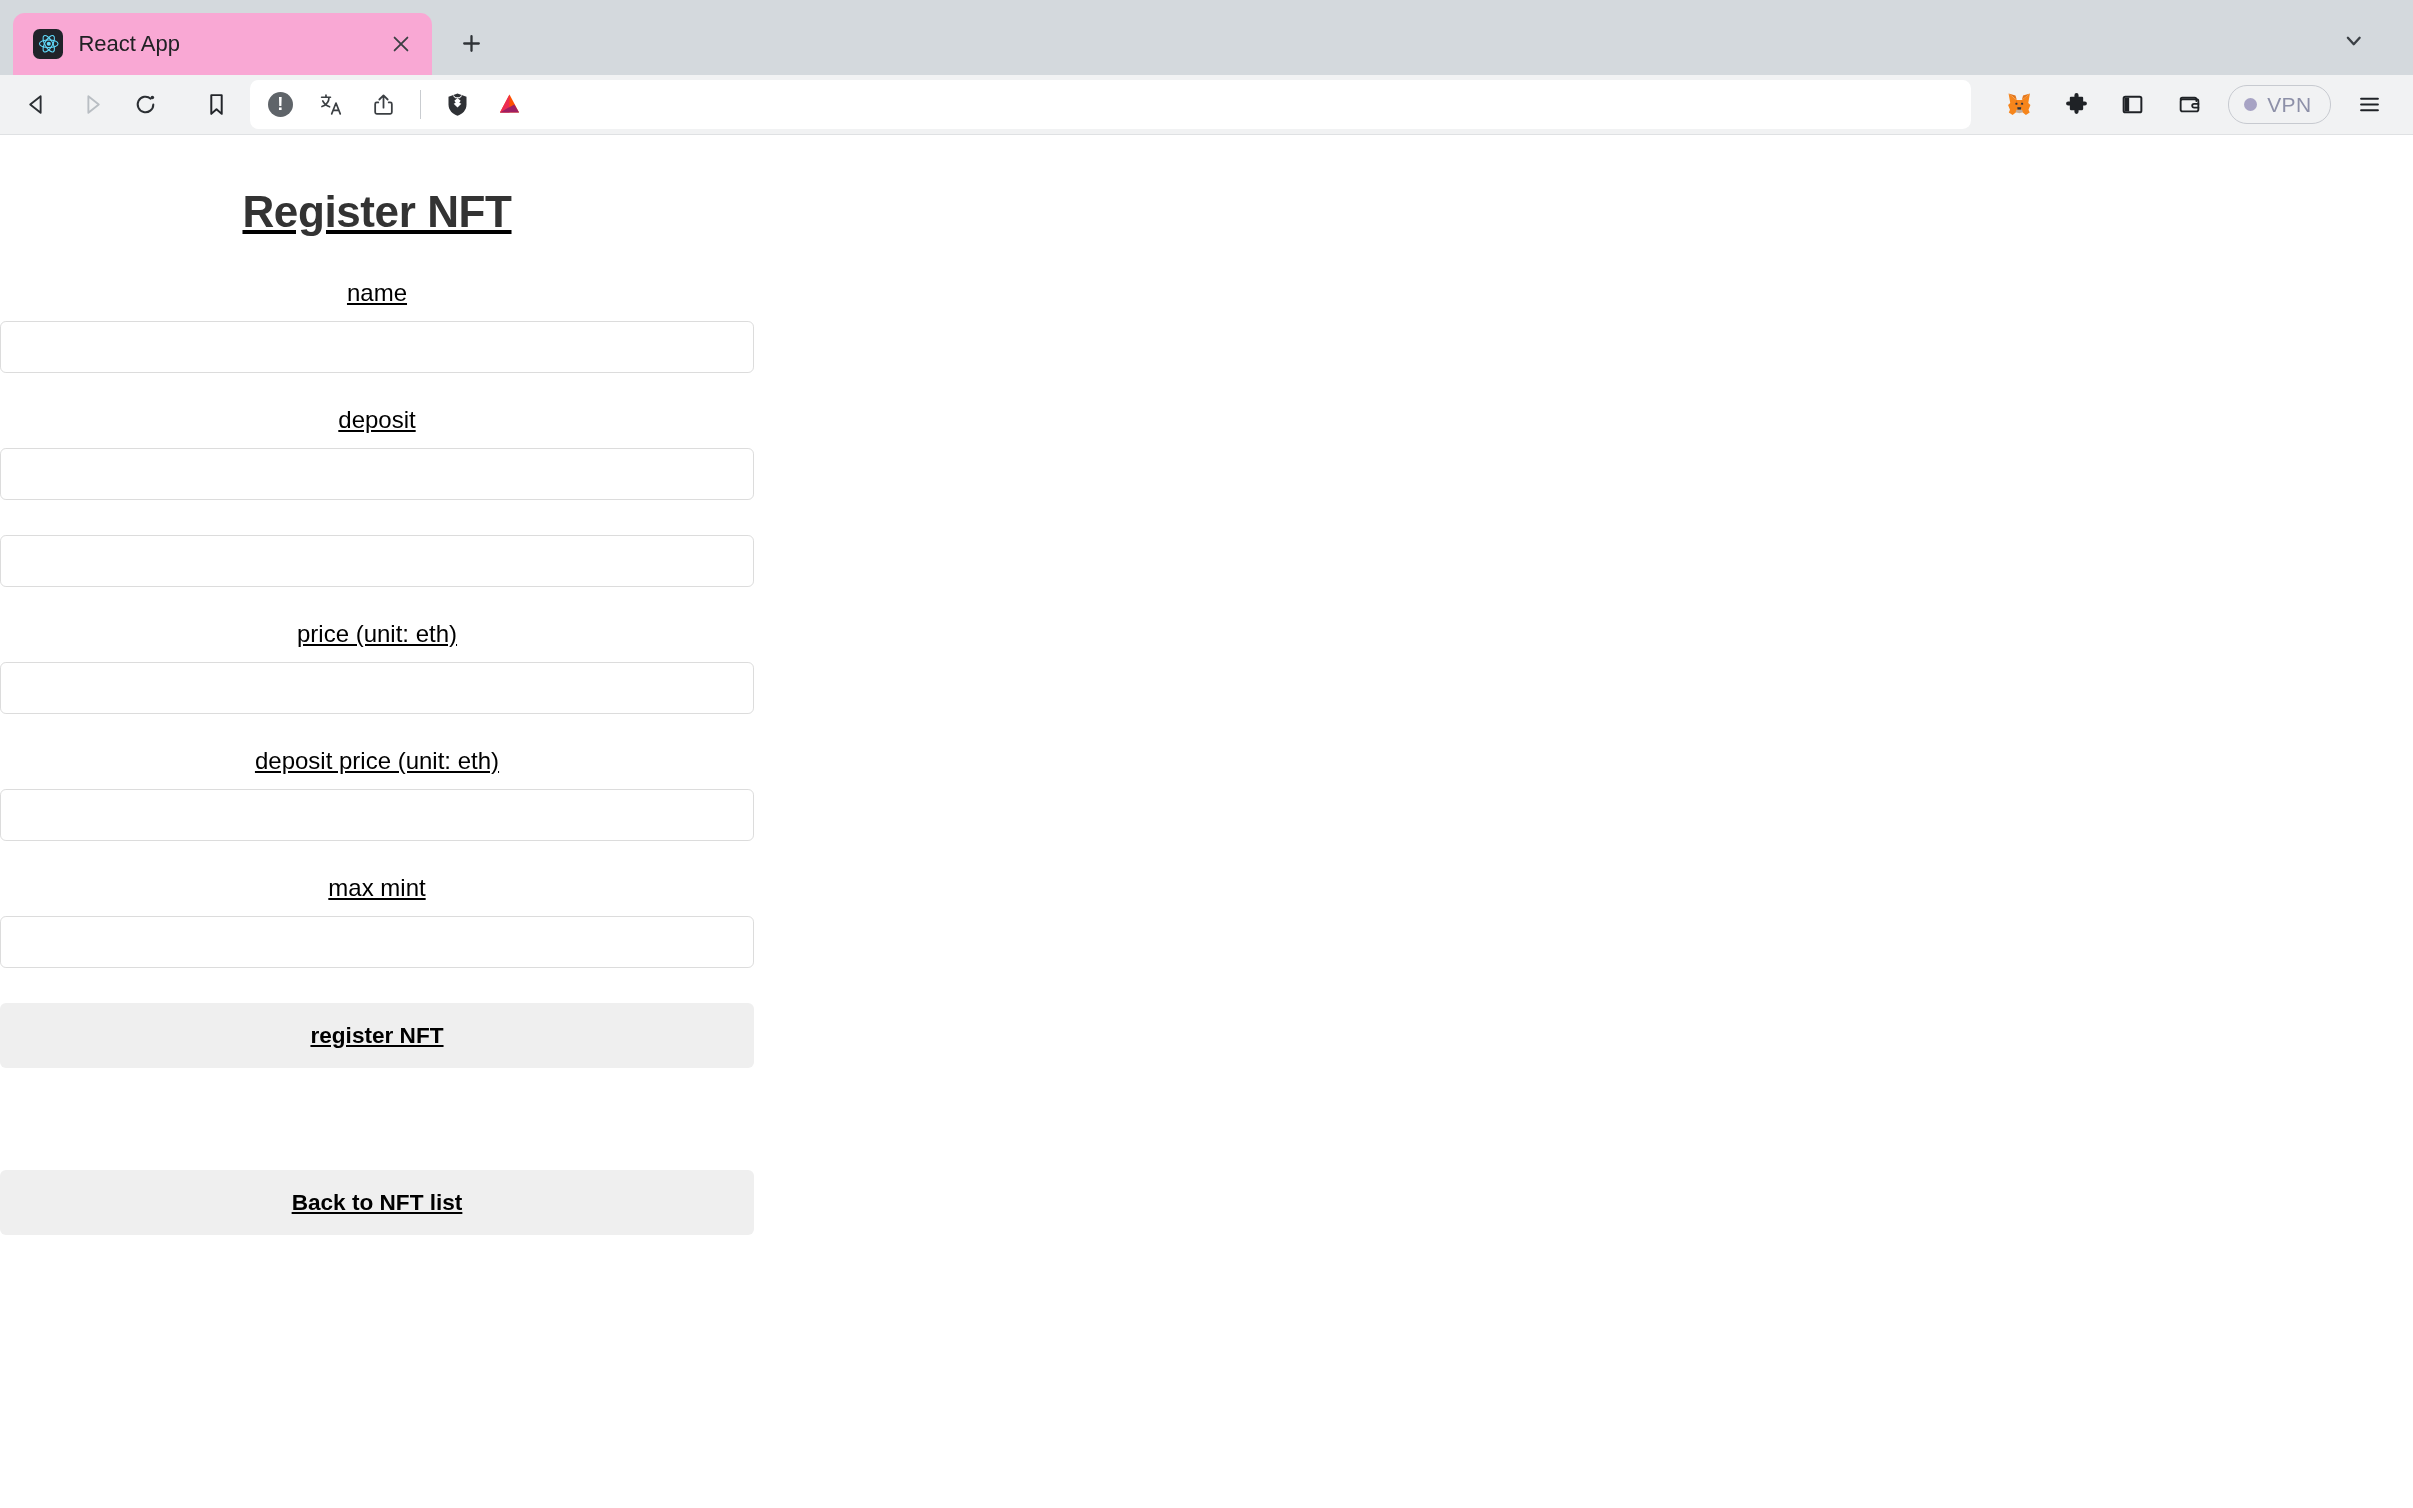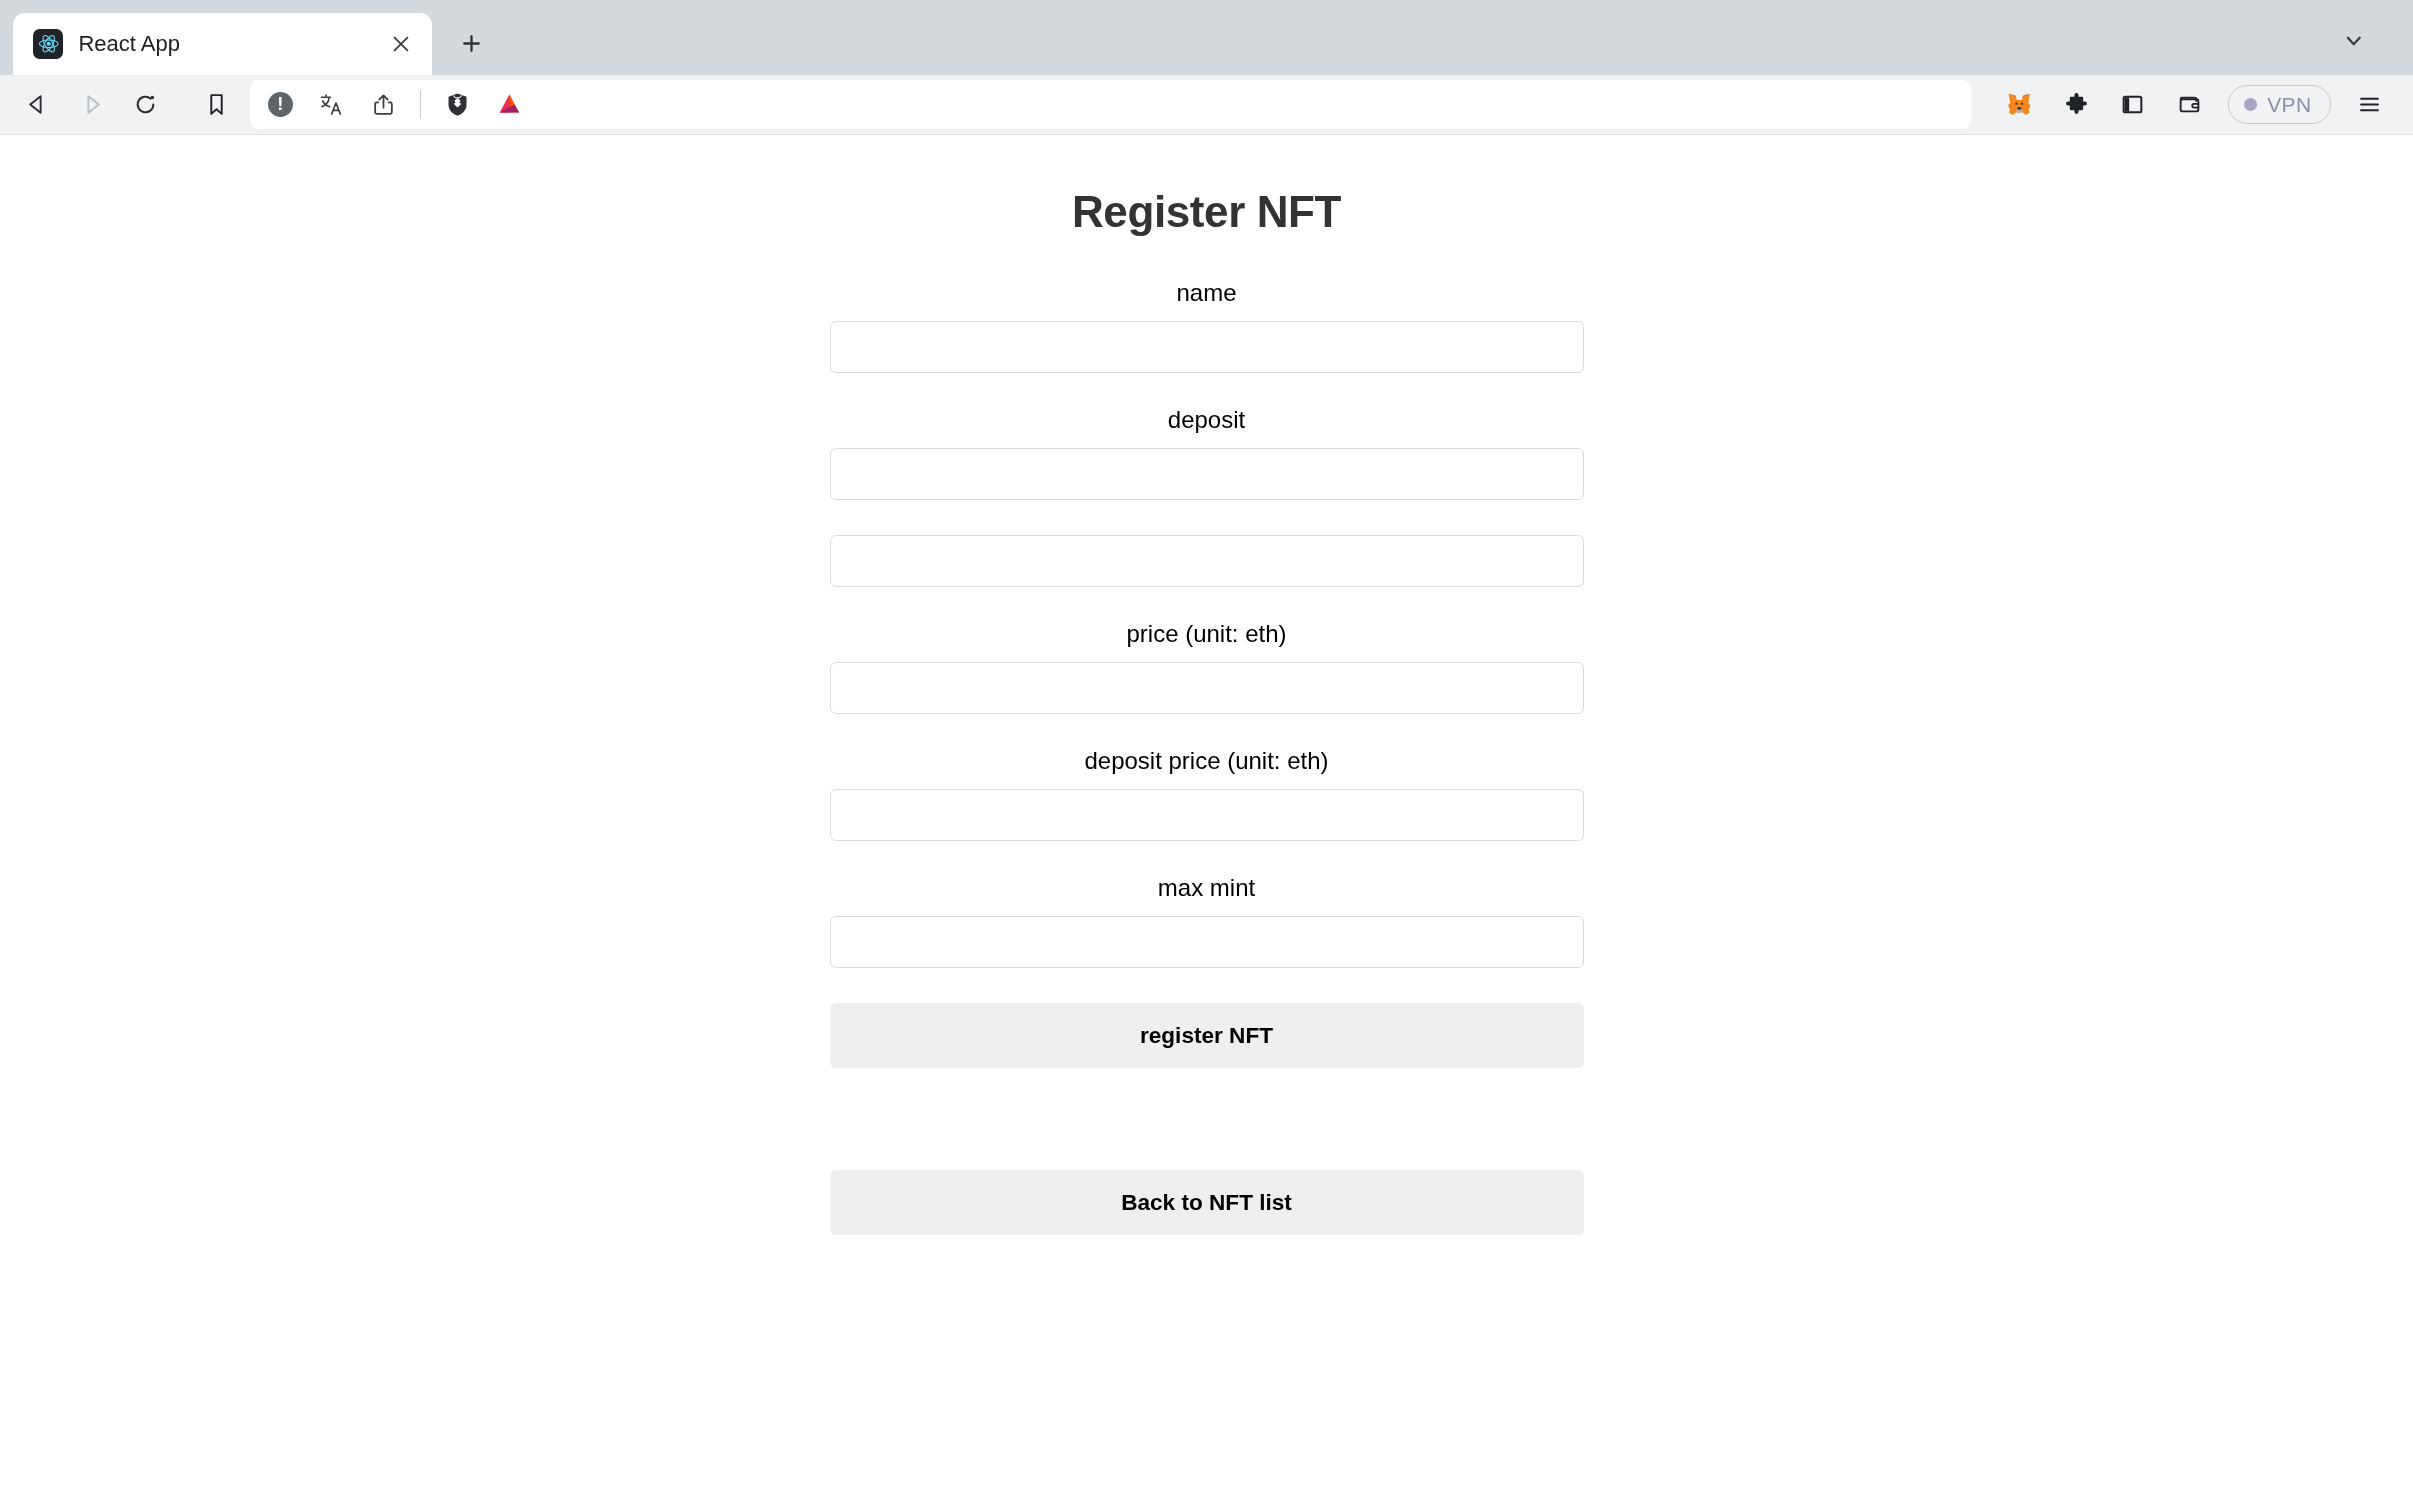--- a/index.html
+++ b/index.html
@@ -18,21 +18,21 @@
     background: #d4d9dd;
     display: flex;
     align-items: flex-end;
     padding-left: 13.4px;
     position: relative;
     flex: 0 0 75px;
   }
   .tab {
     height: 62px;
     width: 419px;
-    background: #ffffff;
+    background: #f9a8d4;
     border-radius: 11.7px 11.7px 0 0;
     display: flex;
     align-items: center;
     padding: 0 14px 0 20px;
     gap: 15px;
   }
   .tab-favicon {
     width: 30px; height: 30px;
     border-radius: 6.7px;
     background: #20232a;
@@ -163,21 +163,21 @@
     margin-left: 13.4px;
     cursor: pointer;
   }
 
   
   .viewport {
     flex: 1;
     background: #ffffff;
     overflow: hidden;
     display: flex;
-    justify-content: center;
+    text-decoration: underline;
   }
   .page {
     width: 754px;
     padding-top: 52px;
   }
   .page-title {
     text-align: center;
     font-size: 44px;
     font-weight: bold;
     color: #333333;

